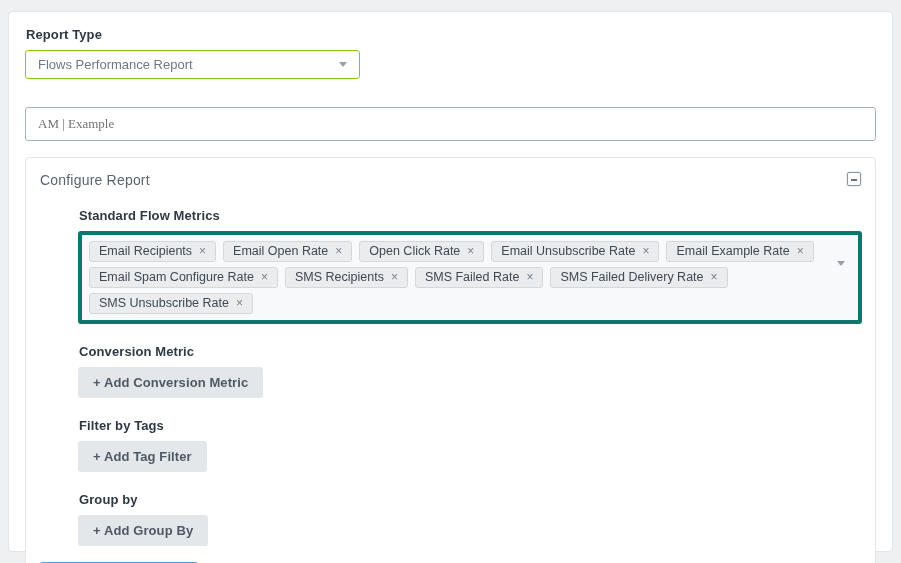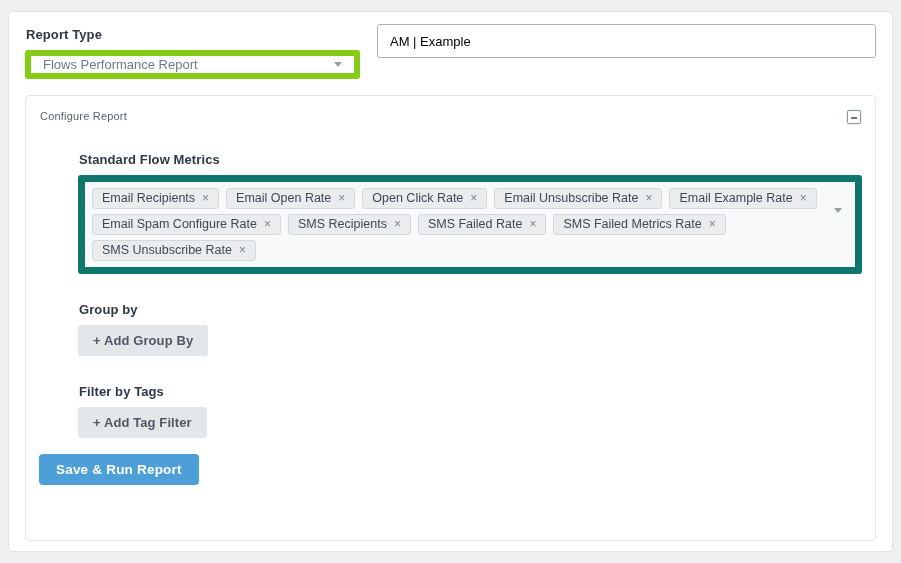--- a/index.html
+++ b/index.html
@@ -11,81 +11,81 @@
   }
   .card {
     position: absolute;
     left: 8px; top: 11px;
     width: 885px; height: 541px;
     background: #ffffff;
     border: 1px solid #e0e3e7;
     border-radius: 4px;
     padding: 12px 16px 15px 16px;
   }
-  .top-row { display: flex; gap: 17px; }
+  .top-row { display: flex; gap: 28px; flex-direction: column; }
   .field-col-type { width: 335px; flex: none; }
   .field-col-name { flex: 1; }
   .field-label {
     font-size: 13px; font-weight: bold; color: #2e3944;
     margin: 3px 0 8px 1px; letter-spacing: .1px;
   }
   .control {
     height: 29px; width: 100%;
-    border: 6px solid #84cc16; border-radius: 3px;
+    border: 1px solid #84cc16; border-radius: 3px;
     background: #fff;
     display: flex; align-items: center; justify-content: space-between;
     padding: 0 12px;
     font-size: 13px; color: #6d7984;
     cursor: pointer;
   }
   .text-input {
     height: 29px; width: 100%;
     border: 1px solid #a9b2ba; border-radius: 3px;
     padding: 16px 12px;
-    font-size: 13px; color: #000000;
-    font-family: Liberation Sans, sans-serif;
+    font-size: 13px; color: #737373;
+    font-family: Liberation Serif, serif;
     outline: none;
   }
   .caret {
     width: 0; height: 0; flex: none;
     border-left: 4px solid transparent;
     border-right: 4px solid transparent;
     border-top: 5px solid #98a1a9;
   }
   .panel {
     margin-top: 16px;
     border: 1px solid #e4e7ea;
     border-radius: 4px;
     background: #fff;
     padding: 12px 13px 15px 13px;
     height: 446px;
   }
   .panel-head { display: flex; align-items: flex-start; justify-content: space-between; padding: 2px 1px 0 1px; }
-  .panel-title { font-size: 11px; color: #59646e; font-weight: 500; letter-spacing: .2px; }
+  .panel-title { font-size: 14px; color: #59646e; font-weight: 500; letter-spacing: .2px; }
   .collapse-btn { background: none; border: none; cursor: pointer; padding: 0; line-height: 0; }
   .minus-box {
     display: inline-block; width: 14px; height: 14px;
     border: 1px solid #8f98a0; border-radius: 2px;
     position: relative; background: #fdfdfd;
     box-shadow: 0 0 0 1px #eceef0;
   }
   .minus-line {
     position: absolute; left: 3px; right: 3px; top: 6px;
     height: 2px; background: #6a737c;
   }
-  .section { margin-top: 28px; padding-left: 39px; }
+  .section { margin-top: 20px; padding-left: 39px; }
   .section-label {
     font-size: 13px; font-weight: bold; color: #2e3944;
     margin: 0 0 8px 1px; letter-spacing: .1px;
   }
   .metrics-box {
     position: relative;
     width: 100%; min-height: 58px;
     background: #f8f9fa;
-    border: 7px solid #0f766e; border-radius: 3px;
+    border: 4px solid #0f766e; border-radius: 3px;
     padding: 6px 34px 6px 7px;
     display: flex; flex-wrap: wrap; gap: 5px 7px;
     align-content: flex-start;
     cursor: text;
   }
   .metrics-caret { position: absolute; right: 13px; top: 26px; }
   .tag {
     display: inline-flex; align-items: center;
     background: #eaecee;
     border: 1px solid #d4d8dc; border-radius: 3px;
@@ -174,40 +174,44 @@
     <span class="tag-label">SMS Recipients</span>
     <span class="tag-x">×</span>
   </span>
 
   <span class="tag">
     <span class="tag-label">SMS Failed Rate</span>
     <span class="tag-x">×</span>
   </span>
 
   <span class="tag">
-    <span class="tag-label">SMS Failed Metrics Rate</span>
+    <span class="tag-label">SMS Failed Delivery Rate</span>
     <span class="tag-x">×</span>
   </span>
 
   <span class="tag">
     <span class="tag-label">SMS Unsubscribe Rate</span>
     <span class="tag-x">×</span>
   </span>
 <span class="caret metrics-caret"></span>
       </div>
     </div>
 
+    <div class="section">
+      <div class="section-label">Conversion Metric</div>
+      <button class="add-btn">+ Add Conversion Metric</button>
+    </div>
+
+    <div class="section">
+      <div class="section-label">Filter by Tags</div>
+      <button class="add-btn">+ Add Tag Filter</button>
+    </div>
 
     <div class="section">
       <div class="section-label">Group by</div>
       <button class="add-btn">+ Add Group By</button>
     </div>
 
-    <div class="section">
-      <div class="section-label">Filter by Tags</div>
-      <button class="add-btn">+ Add Tag Filter</button>
-    </div>
-
 
     <button class="save-btn">Save &amp; Run Report</button>
 
   </div>
 </div>
 
 </body></html>

